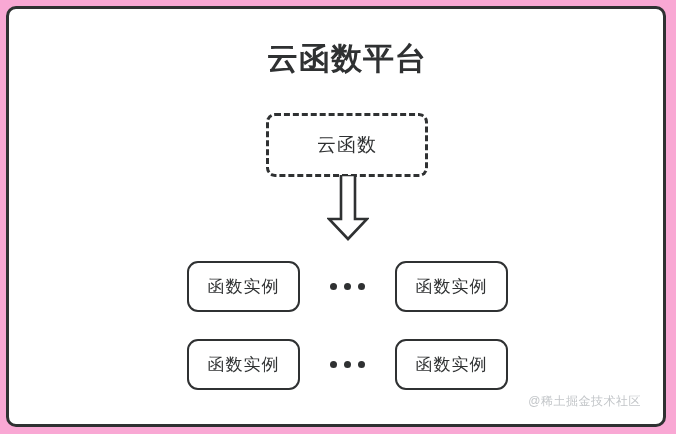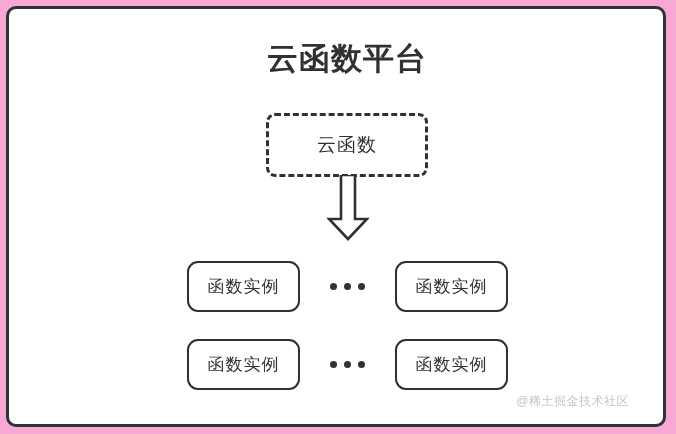--- a/index.html
+++ b/index.html
@@ -128,21 +128,21 @@
   .ellipsis .dot {
     width: 7px;
     height: 7px;
     border-radius: 50%;
     background: #2f3132;
   }
 
   
   .watermark {
     position: absolute;
-    right: 34px;
+    right: 22px;
     bottom: 14px;
     font-size: 12px;
     color: #c3c6c9;
     letter-spacing: 0.5px;
     white-space: nowrap;
   }
 </style>
 </head>
 <body>
 

